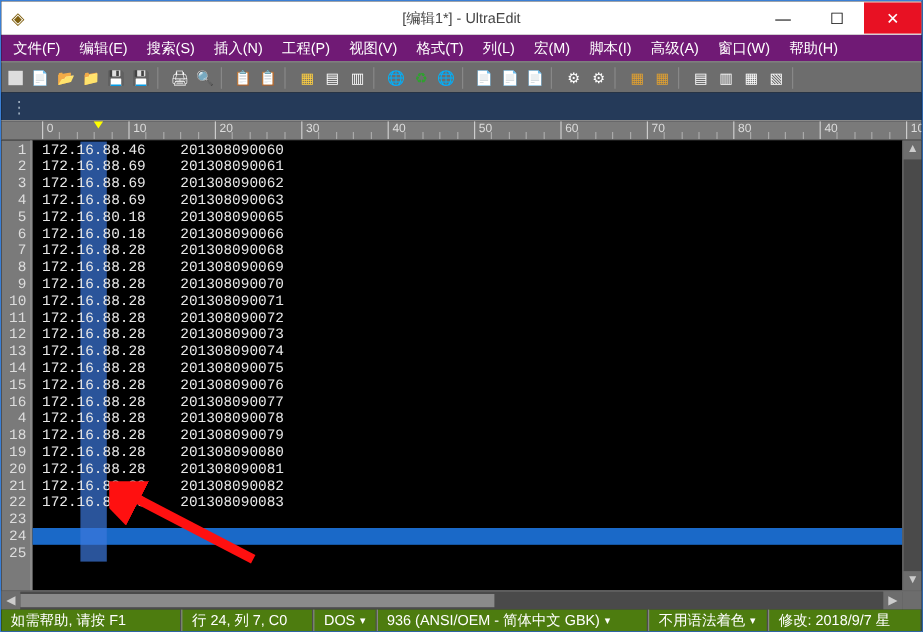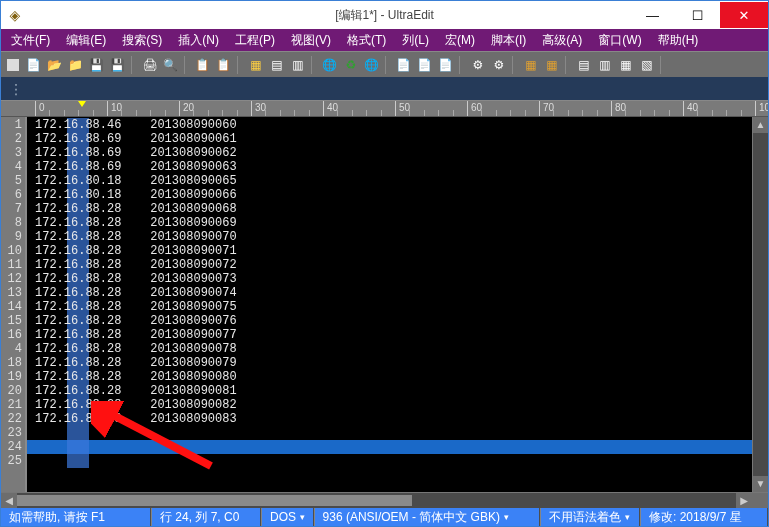--- a/index.html
+++ b/index.html
@@ -188,21 +188,21 @@
   }
   .hscroll-area .arrow { width:16px; background:#6d6d6d; text-align:center; color:#ccc; font-size:10px; line-height:16px;}
   .hscroll-area .track { flex:1; background:#4a4a4a; position:relative; }
   .hscroll-area .thumb { position:absolute; left:0; top:2px; bottom:2px; width:55%; background:#8a8a8a; }
   .hscroll-area .corner { width:16px; background:#6d6d6d; }
 
   .status-bar {
     position: absolute;
     left:0; right:0; bottom:0;
     height: 18px;
-    background: #3b82f6;
+    background: #4d7c0f;
     color: #fff;
     font-size: 12px;
     display: flex;
     align-items: center;
   }
   .status-bar .pane { padding: 0 8px; border-right: 1px solid #4d4d4d; border-left:1px solid #858585; height:100%; display:flex; align-items:center; white-space:nowrap; }
   .status-bar .pane:first-child{border-left:none;}
   .status-bar .drop::after{content:"▾"; margin-left:4px; font-size:9px;}
 
   .arrow-annot {

